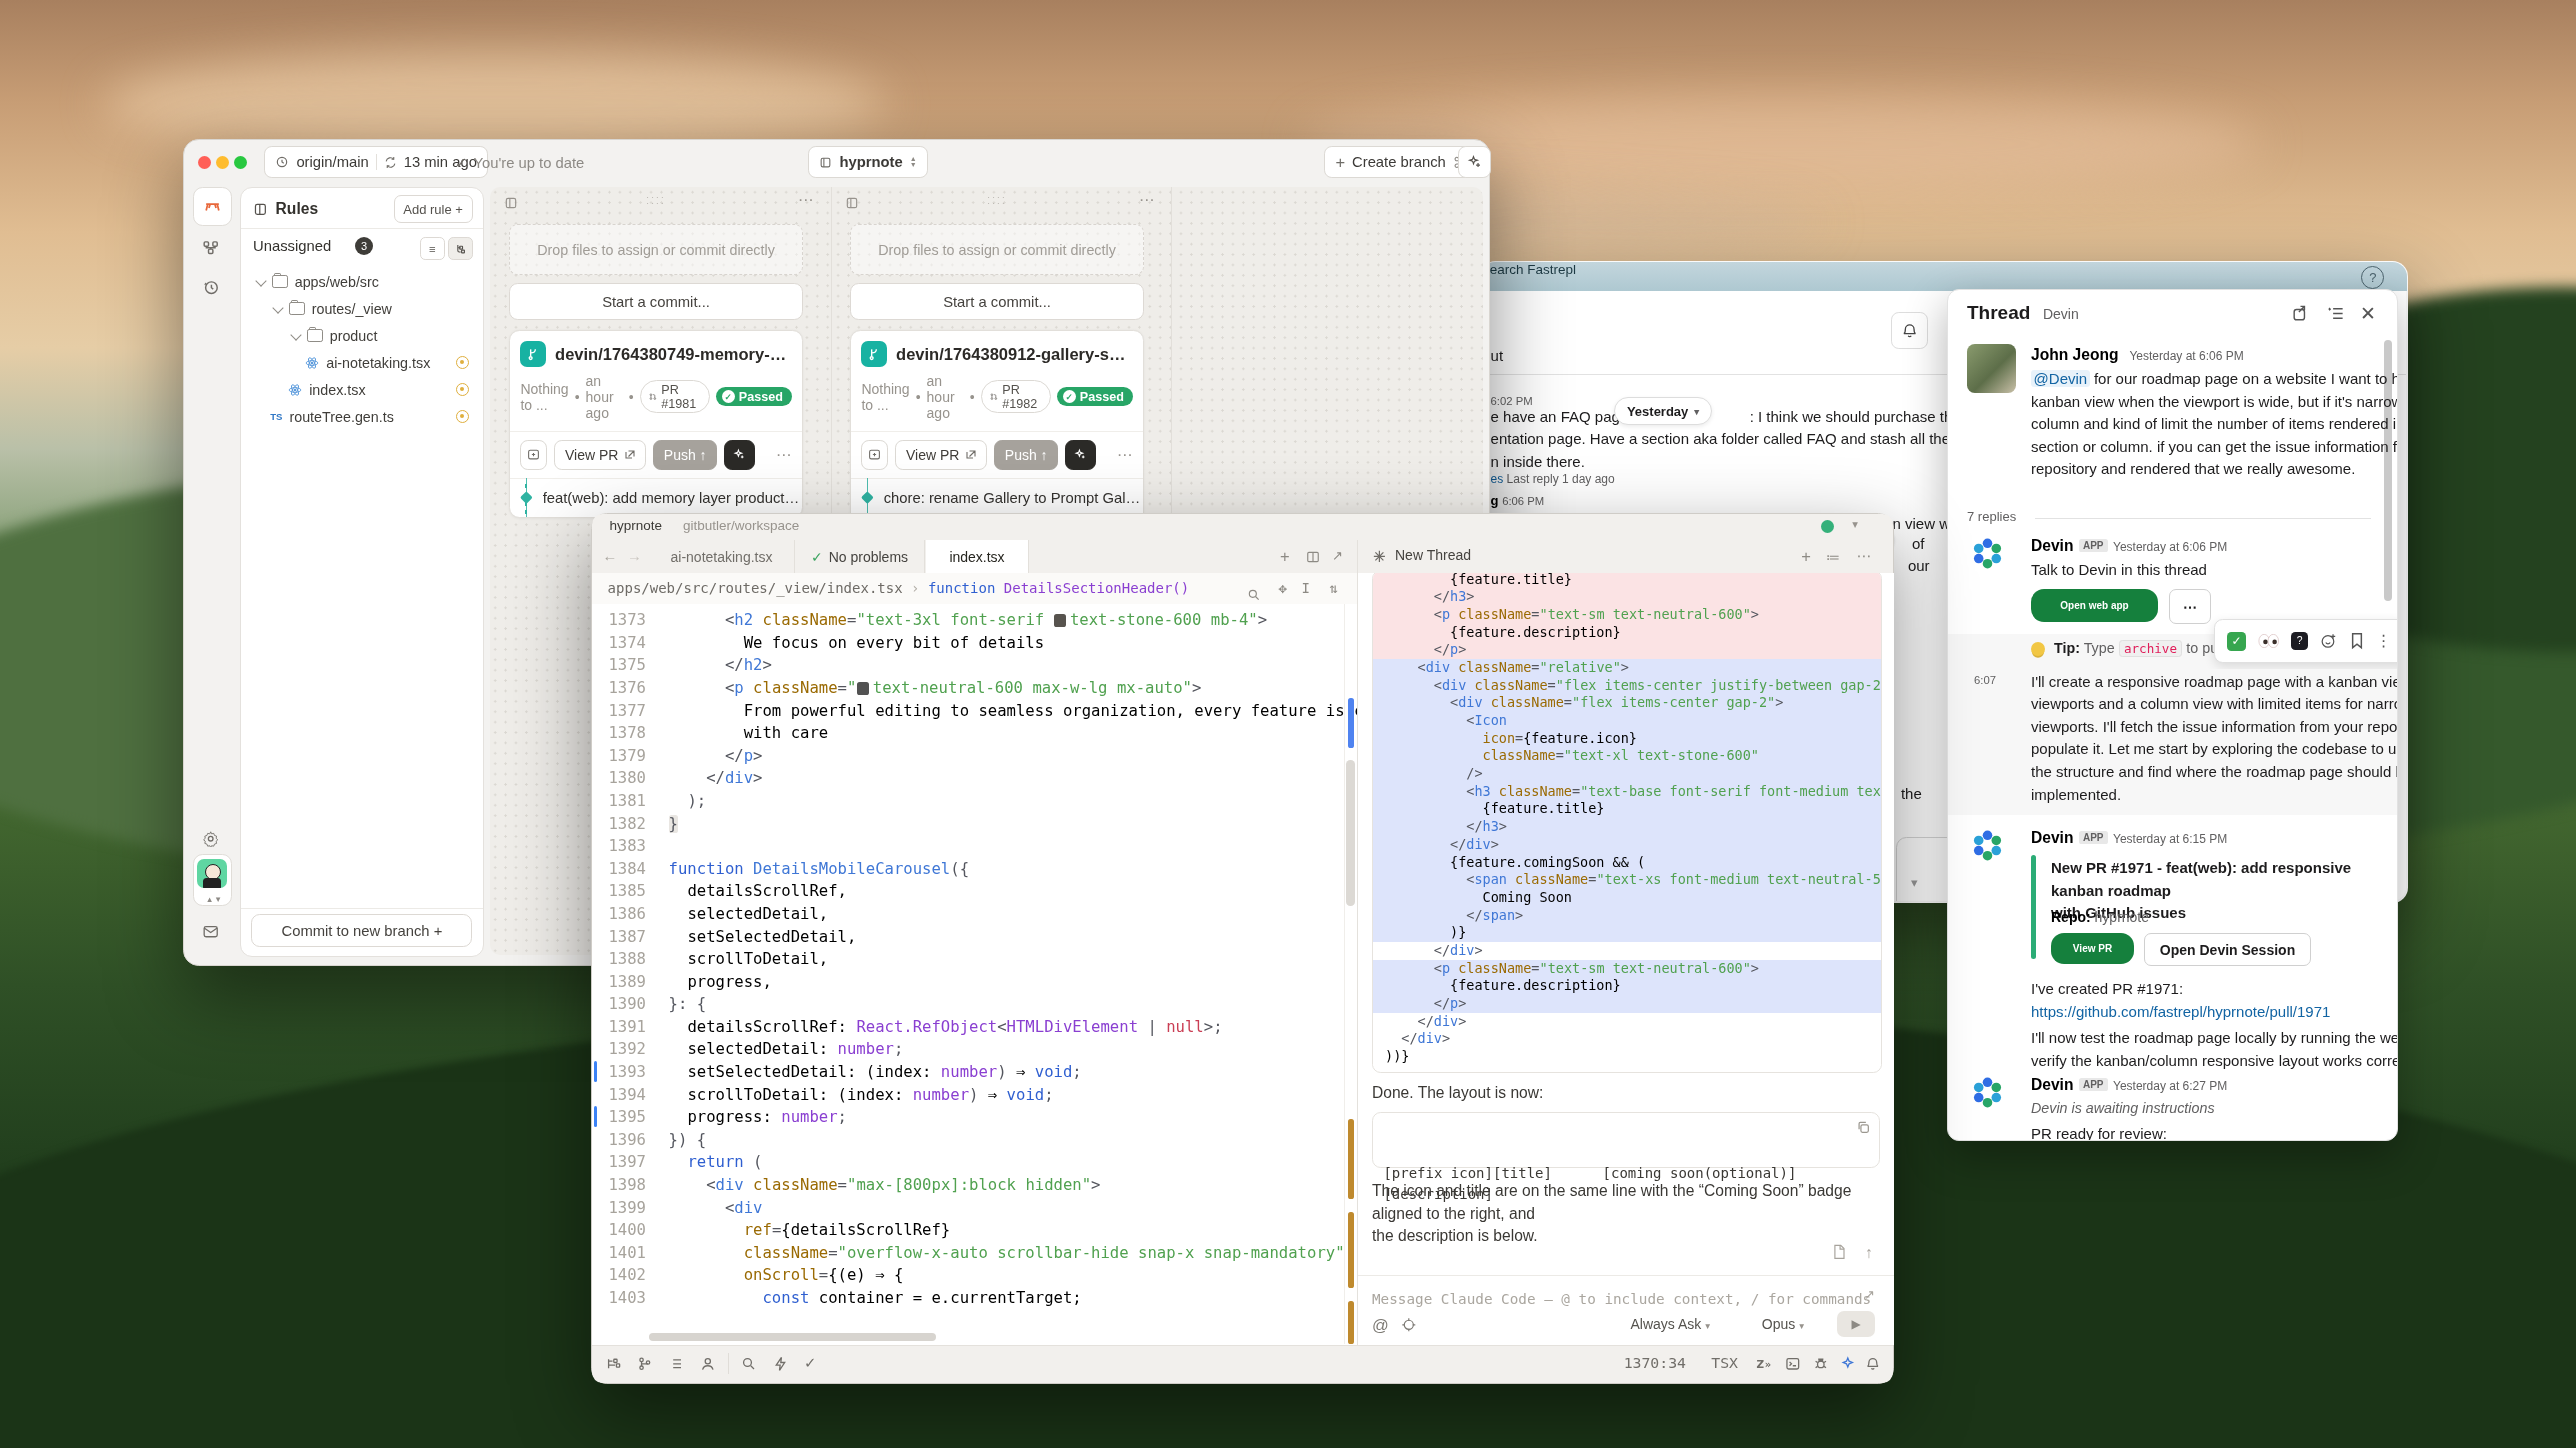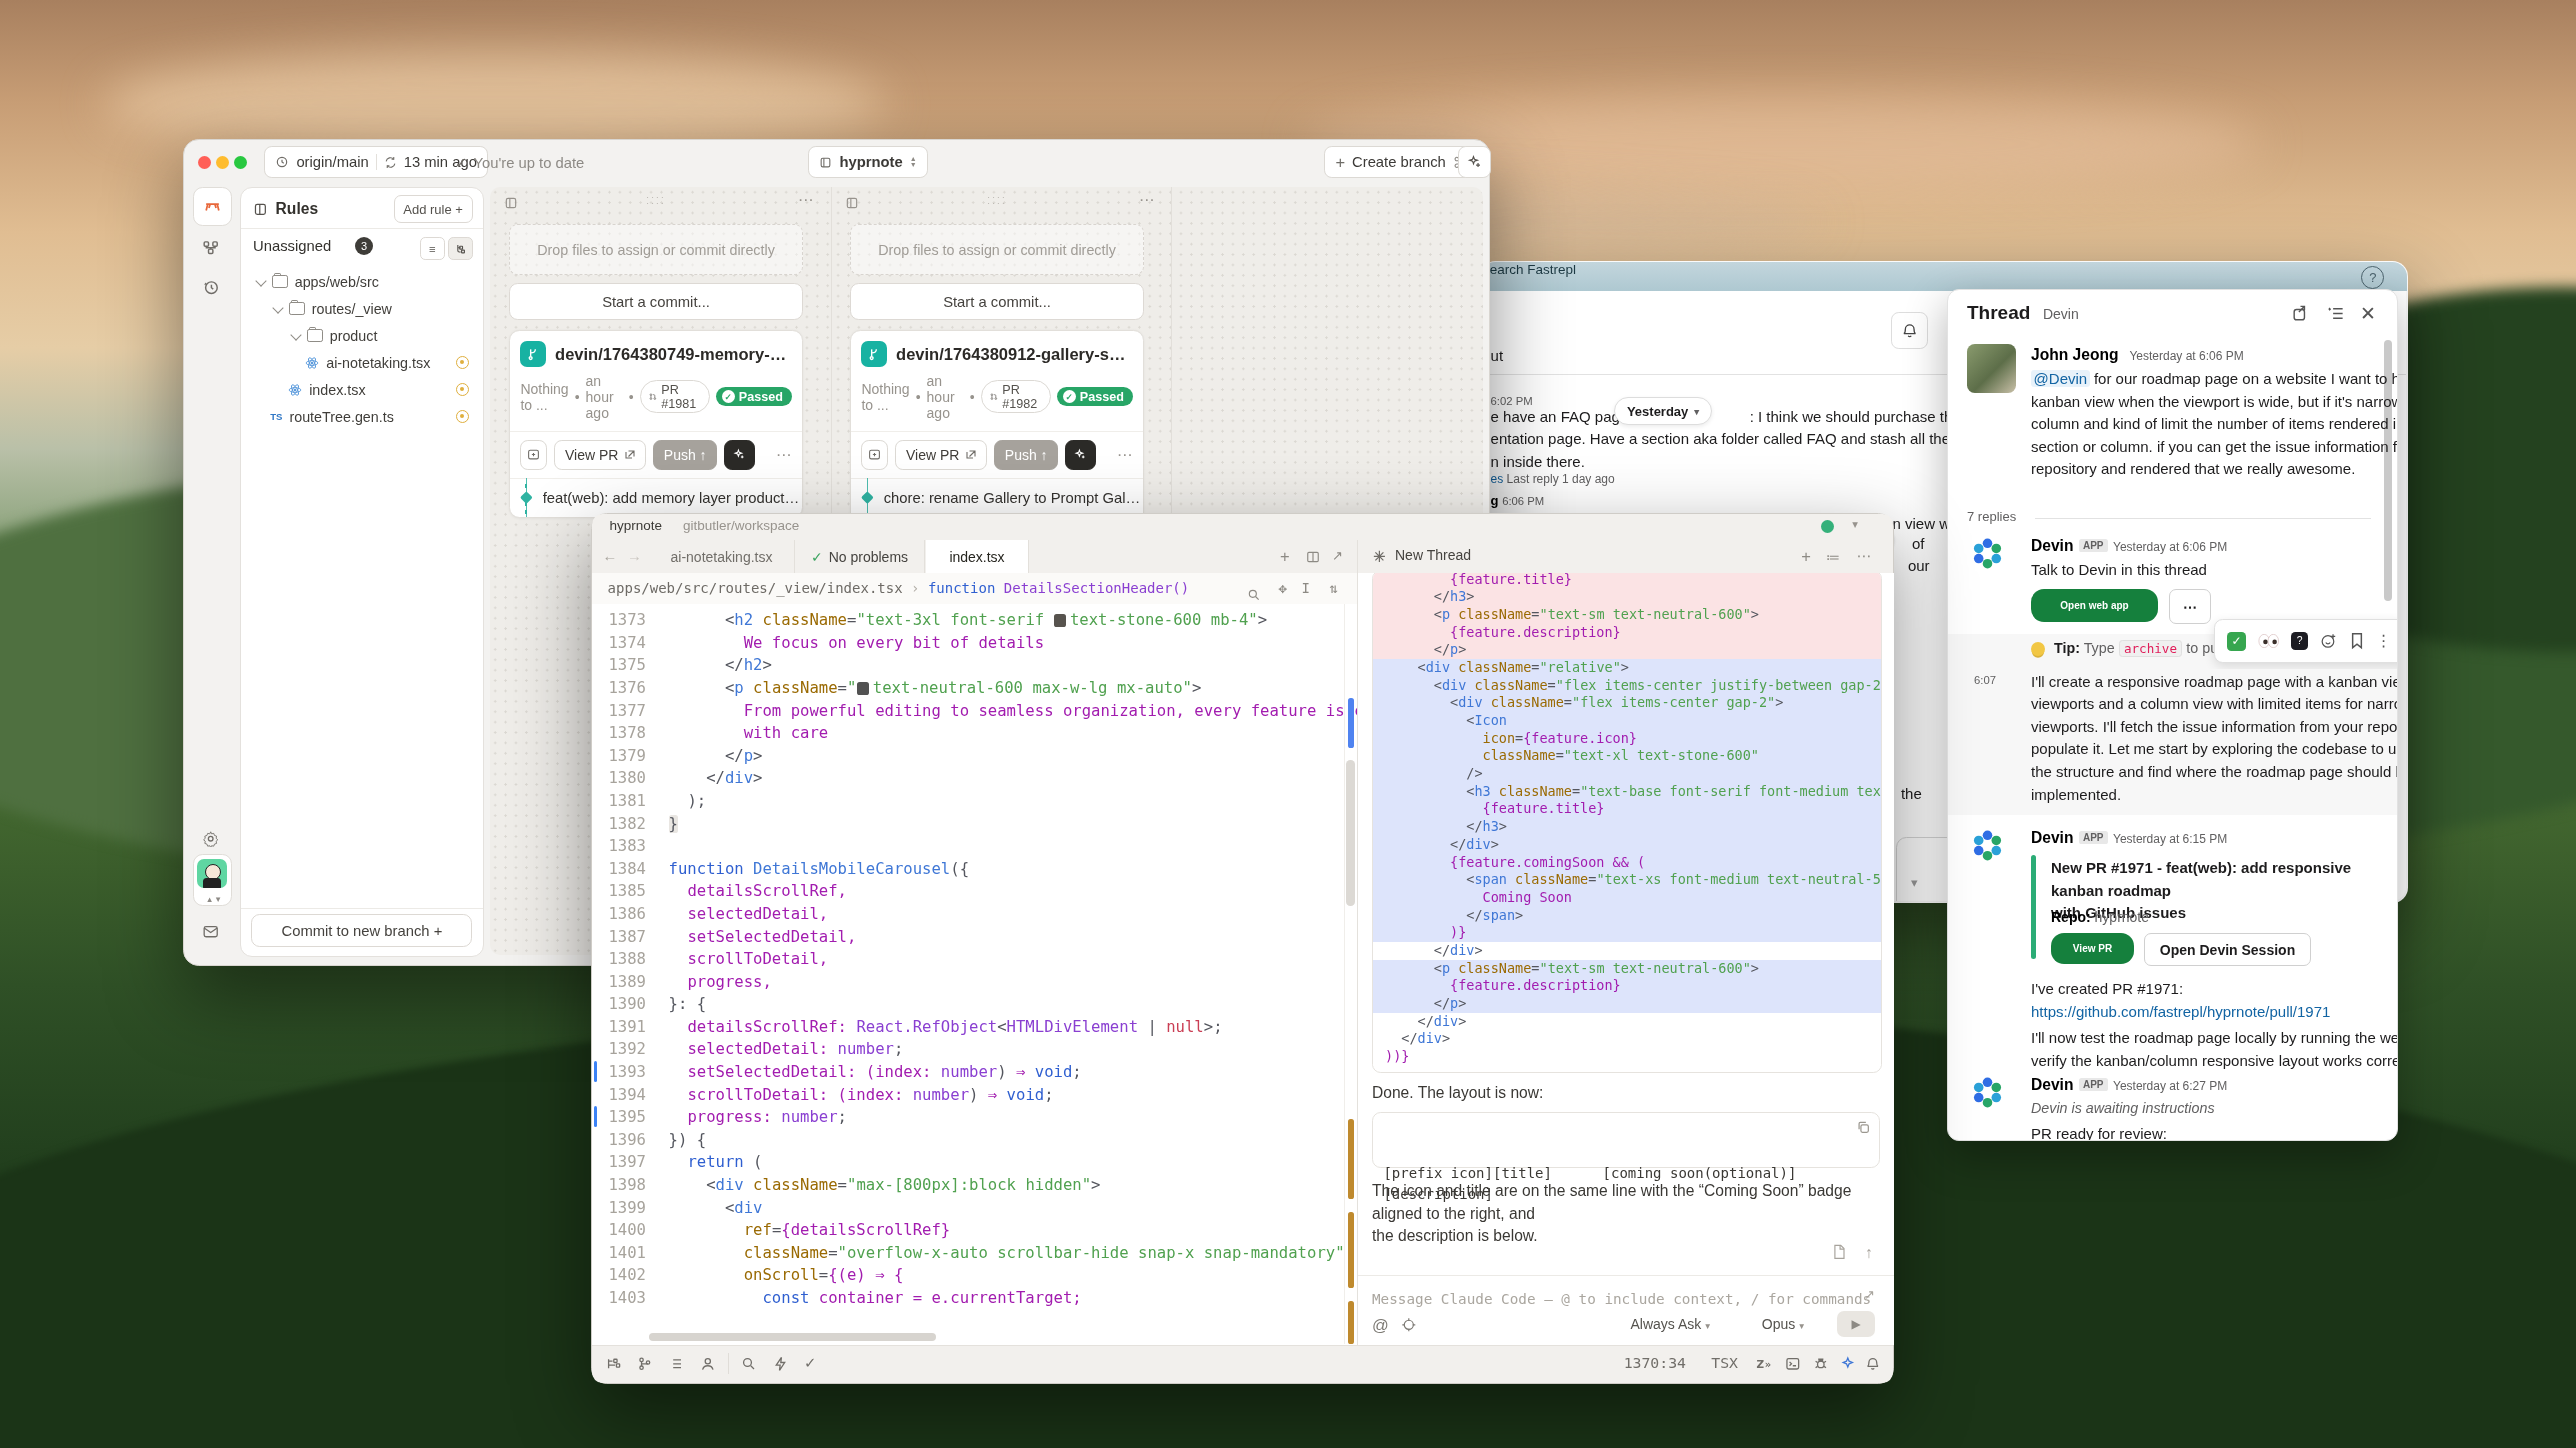--- a/index.html
+++ b/index.html
@@ -45,21 +45,21 @@
   .folder::before{content:"";position:absolute;top:-3.5px;left:0.9px;width:5.2px;height:2.6px;border:1.4px solid #8f8c86;border-bottom:none;border-radius:1.7px 1.7px 0 0;}
   
   .zed{background:#fff;border:0.9px solid #cfccc7;}
   .zchrome{position:absolute;left:0;right:0;background:#f2f0ed;}
   .tab{position:absolute;top:0;height:100%;display:flex;align-items:center;justify-content:center;font-size:14px;color:#716e69;border-right:0.9px solid #e3e0db;box-sizing:border-box;}
   .tab.active{background:#fff;color:#26251f;}
   mono, .mono{font-family:"DejaVu Sans Mono",monospace;}
   .codeline{white-space:pre;height:22.6px;line-height:22.6px;font-size:15.6px;font-family:"DejaVu Sans Mono",monospace;color:#383a42;}
   .gut{display:inline-block;width:54px;text-align:right;color:#a7a39c;margin-right:22.6px;}
   .s-tag{color:#3f77d6}.s-attr{color:#9a6a03}.s-str{color:#50a14f}.s-kw{color:#2f5fd0}
-  .s-type{color:#8a3fd1}.s-red{color:#ca3e54}.s-p{color:#54565e}.s-t{color:#a21caf}
+  .s-type{color:#8a3fd1}.s-red{color:#ca3e54}.s-p{color:#54565e}.s-t{color:#000000}
   .sw{display:inline-block;width:12px;height:13px;border-radius:2.6px;vertical-align:-1.7px;margin:0 3.5px 0 0.9px;}
   .diffline{white-space:pre;height:17.7px;line-height:17.7px;font-size:13.5px;font-family:"DejaVu Sans Mono",monospace;color:#383a42;padding-left:12px;overflow:hidden;}
   .bg-del{background:#fbe3e4;} .bg-add{background:#dde4fb;} .bg-ctx{background:#fff;}
   .statico{color:#716e69;font-size:14.8px;font-family:"DejaVu Sans Mono",monospace;}
   
   .slackwin{background:#f8f8f8;border:0.9px solid rgba(255,255,255,.4);}
   .schrome{position:absolute;left:0;right:0;top:0;height:29px;border-radius:14.8px 14.8px 0 0;
     background:linear-gradient(180deg,#c3d6dd,#aec8d1);display:flex;align-items:flex-start;}
   .threadpanel{position:absolute;background:#fff;border-radius:12px;box-shadow:0 15.6px 43px rgba(0,0,0,.3);border:0.9px solid #e2e2e2;overflow:hidden;}
   .smsg{font-size:15px;color:#1d1c1d;line-height:22.6px;white-space:nowrap;}

